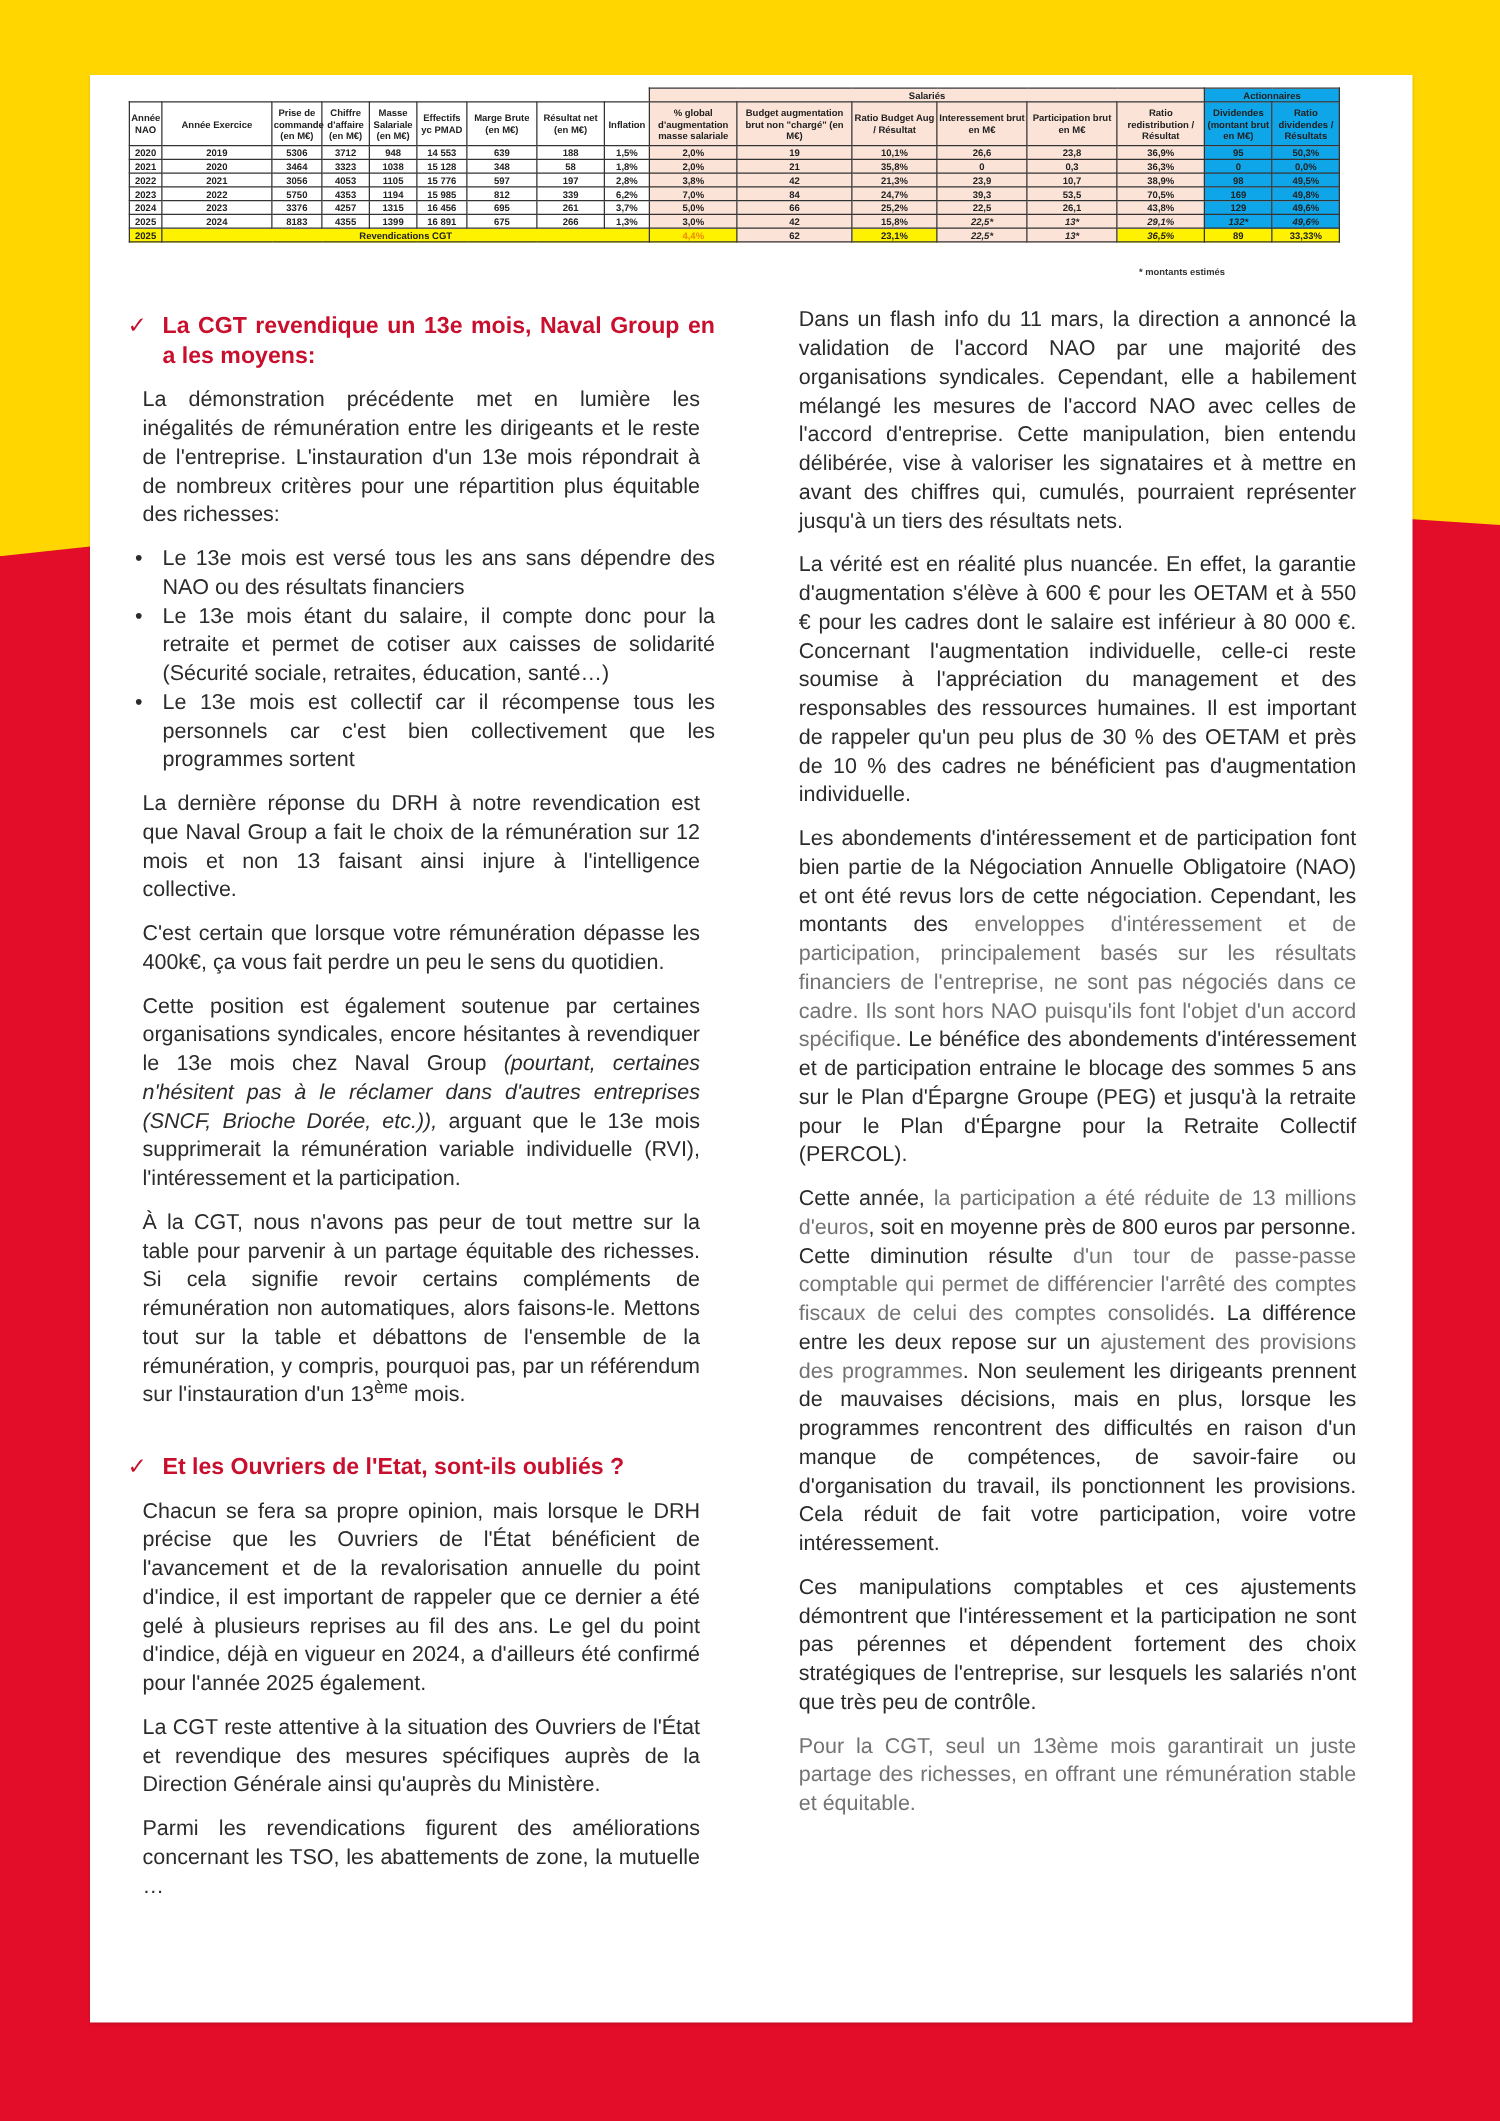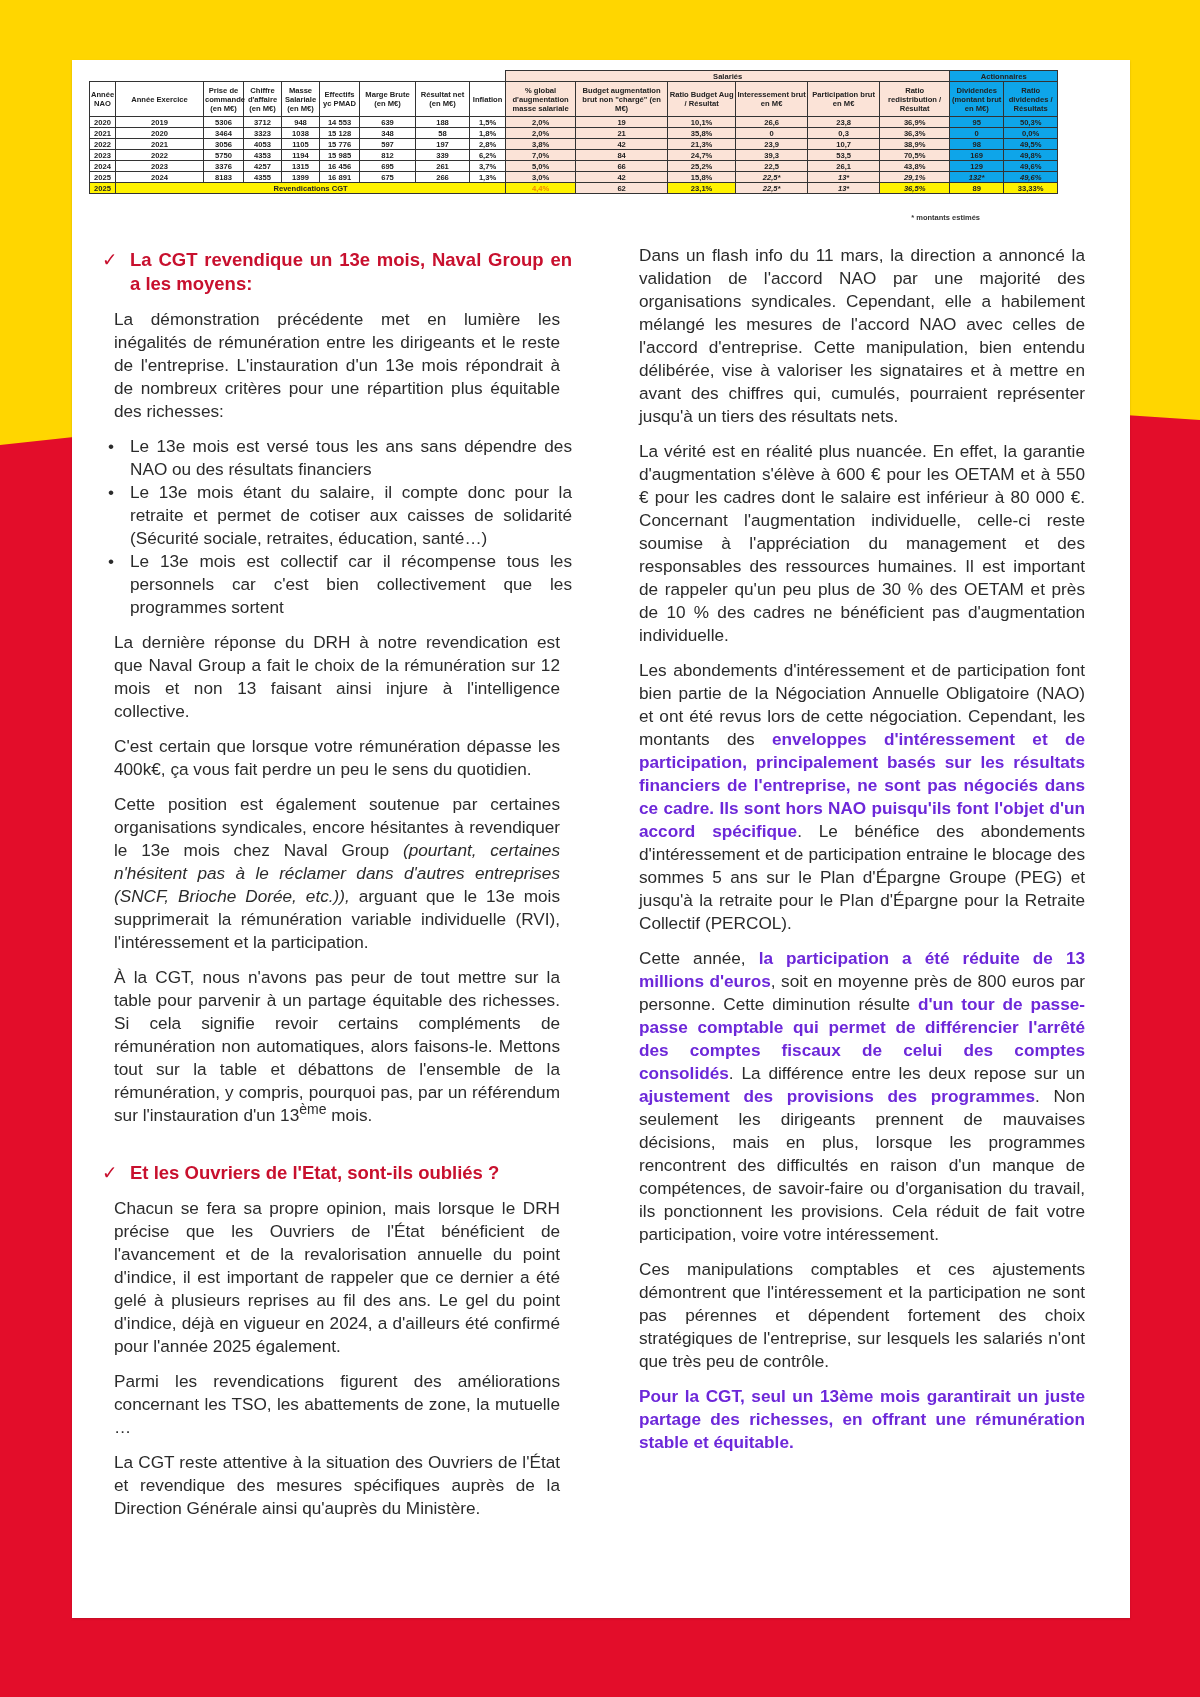--- a/index.html
+++ b/index.html
@@ -12,21 +12,21 @@
       position: absolute; left: 0; top: 0; width: 1200px; height: 520px;
       background: #ffd600;
       clip-path: polygon(0 0, 100% 0, 100% 420px, 50% 380px, 0 445px);
     }
     .sheet {
       position: absolute; left: 72px; top: 60px; width: 1058px; height: 1558px;
       background: #ffffff;
       box-shadow: 0 1px 2px rgba(0,0,0,0.15);
     }
     
-    .tbl-wrap { position: absolute; left: 6px; top: 10px; width: 835px; padding-left: 11px; }
+    .tbl-wrap { position: absolute; left: 20px; top: 10px; width: 835px; padding-left: 11px; }
     table.data {
       border-collapse: collapse; width: 100%;
       font-family: "Liberation Sans", sans-serif; font-size: 7.6px; color: #222;
       table-layout: fixed;
     }
     table.data th, table.data td {
       border: 1px solid #333; text-align: center; padding: 0 1px; height: 10px; line-height: 9px;
       font-weight: bold;
     }
     table.data th { font-weight: bold; line-height: 9px; height: 34px; }
@@ -52,21 +52,21 @@
     .col p { margin: 12px; }
     .h {
       color: #c8102e; font-weight: bold; font-size: 18.5px; line-height: 24px;
       margin: 16px 0 2px 0; text-align: justify;
       padding-left: 28px; text-indent: -28px;
     }
     .h .chk { display: inline-block; width: 28px; text-indent: 0; font-weight: normal; color: #c8102e; }
     ul.bul { margin: 0; padding: 0; list-style: none; }
     ul.bul li { position: relative; padding-left: 28px; }
     ul.bul li .dot { position: absolute; left: 6px; top: 0; }
-    .b { font-weight: bold; color: #6d28d9; }
+    .b { font-weight: normal; color: #737373; }
     .i { font-style: italic; }
     sup { font-size: 14px; line-height: 0; }
     .gap { height: 6px; }
   </style>
 </head>
 <body>
 
 <div class="bg-yellow"></div>
 
 <div class="sheet">
@@ -258,22 +258,22 @@
       <li><span class="dot">•</span><span>Le 13e mois étant du salaire, il compte donc pour la retraite et permet de cotiser aux caisses de solidarité (Sécurité sociale, retraites, éducation, santé…)</span></li>
       <li><span class="dot">•</span><span>Le 13e mois est collectif car il récompense tous les personnels car c'est bien collectivement que les programmes sortent</span></li>
     </ul>
     <p>La dernière réponse du DRH à notre revendication est que Naval Group a fait le choix de la rémunération sur 12 mois et non 13 faisant ainsi injure à l'intelligence collective.</p>
     <p>C'est certain que lorsque votre rémunération dépasse les 400k€, ça vous fait perdre un peu le sens du quotidien.</p>
     <p><span>Cette position est également soutenue par certaines organisations syndicales, encore hésitantes à revendiquer le 13e mois chez Naval Group </span><span class="i">(pourtant, certaines n'hésitent pas à le réclamer dans d'autres entreprises (SNCF, Brioche Dorée, etc.)),</span><span> arguant que le 13e mois supprimerait la rémunération variable individuelle (RVI), l'intéressement et la participation.</span></p>
     <p><span>À la CGT, nous n'avons pas peur de tout mettre sur la table pour parvenir à un partage équitable des richesses. Si cela signifie revoir certains compléments de rémunération non automatiques, alors faisons-le. Mettons tout sur la table et débattons de l'ensemble de la rémunération, y compris, pourquoi pas, par un référendum sur l'instauration d'un 13</span><sup>ème</sup><span> mois.</span></p>
     <div class="gap"></div>
     <div class="h"><span class="chk">✓</span><span>Et les Ouvriers de l'Etat, sont-ils oubliés ?</span></div>
     <p>Chacun se fera sa propre opinion, mais lorsque le DRH précise que les Ouvriers de l'État bénéficient de l'avancement et de la revalorisation annuelle du point d'indice, il est important de rappeler que ce dernier a été gelé à plusieurs reprises au fil des ans. Le gel du point d'indice, déjà en vigueur en 2024, a d'ailleurs été confirmé pour l'année 2025 également.</p>
+    <p>La CGT reste attentive à la situation des Ouvriers de l'État et revendique des mesures spécifiques auprès de la Direction Générale ainsi qu'auprès du Ministère.</p>
     <p>Parmi les revendications figurent des améliorations concernant les TSO, les abattements de zone, la mutuelle …</p>
-    <p>La CGT reste attentive à la situation des Ouvriers de l'État et revendique des mesures spécifiques auprès de la Direction Générale ainsi qu'auprès du Ministère.</p>
   </div>
 
   <div class="col right">
     <p>Dans un flash info du 11 mars, la direction a annoncé la validation de l'accord NAO par une majorité des organisations syndicales. Cependant, elle a habilement mélangé les mesures de l'accord NAO avec celles de l'accord d'entreprise. Cette manipulation, bien entendu délibérée, vise à valoriser les signataires et à mettre en avant des chiffres qui, cumulés, pourraient représenter jusqu'à un tiers des résultats nets.</p>
     <p>La vérité est en réalité plus nuancée. En effet, la garantie d'augmentation s'élève à 600 € pour les OETAM et à 550 € pour les cadres dont le salaire est inférieur à 80 000 €. Concernant l'augmentation individuelle, celle-ci reste soumise à l'appréciation du management et des responsables des ressources humaines. Il est important de rappeler qu'un peu plus de 30 % des OETAM et près de 10 % des cadres ne bénéficient pas d'augmentation individuelle.</p>
     <p><span>Les abondements d'intéressement et de participation font bien partie de la Négociation Annuelle Obligatoire (NAO) et ont été revus lors de cette négociation. Cependant, les montants des </span><span class="b">enveloppes d'intéressement et de participation, principalement basés sur les résultats financiers de l'entreprise, ne sont pas négociés dans ce cadre. Ils sont hors NAO puisqu'ils font l'objet d'un accord spécifique</span><span>. Le bénéfice des abondements d'intéressement et de participation entraine le blocage des sommes 5 ans sur le Plan d'Épargne Groupe (PEG) et jusqu'à la retraite pour le Plan d'Épargne pour la Retraite Collectif (PERCOL).</span></p>
     <p><span>Cette année, </span><span class="b">la participation a été réduite de 13 millions d'euros</span><span>, soit en moyenne près de 800 euros par personne. Cette diminution résulte </span><span class="b">d'un tour de passe-passe comptable qui permet de différencier l'arrêté des comptes fiscaux de celui des comptes consolidés</span><span>. La différence entre les deux repose sur un </span><span class="b">ajustement des provisions des programmes</span><span>. Non seulement les dirigeants prennent de mauvaises décisions, mais en plus, lorsque les programmes rencontrent des difficultés en raison d'un manque de compétences, de savoir-faire ou d'organisation du travail, ils ponctionnent les provisions. Cela réduit de fait votre participation, voire votre intéressement.</span></p>
     <p>Ces manipulations comptables et ces ajustements démontrent que l'intéressement et la participation ne sont pas pérennes et dépendent fortement des choix stratégiques de l'entreprise, sur lesquels les salariés n'ont que très peu de contrôle.</p>
     <p class="b">Pour la CGT, seul un 13ème mois garantirait un juste partage des richesses, en offrant une rémunération stable et équitable.</p>
   </div>

